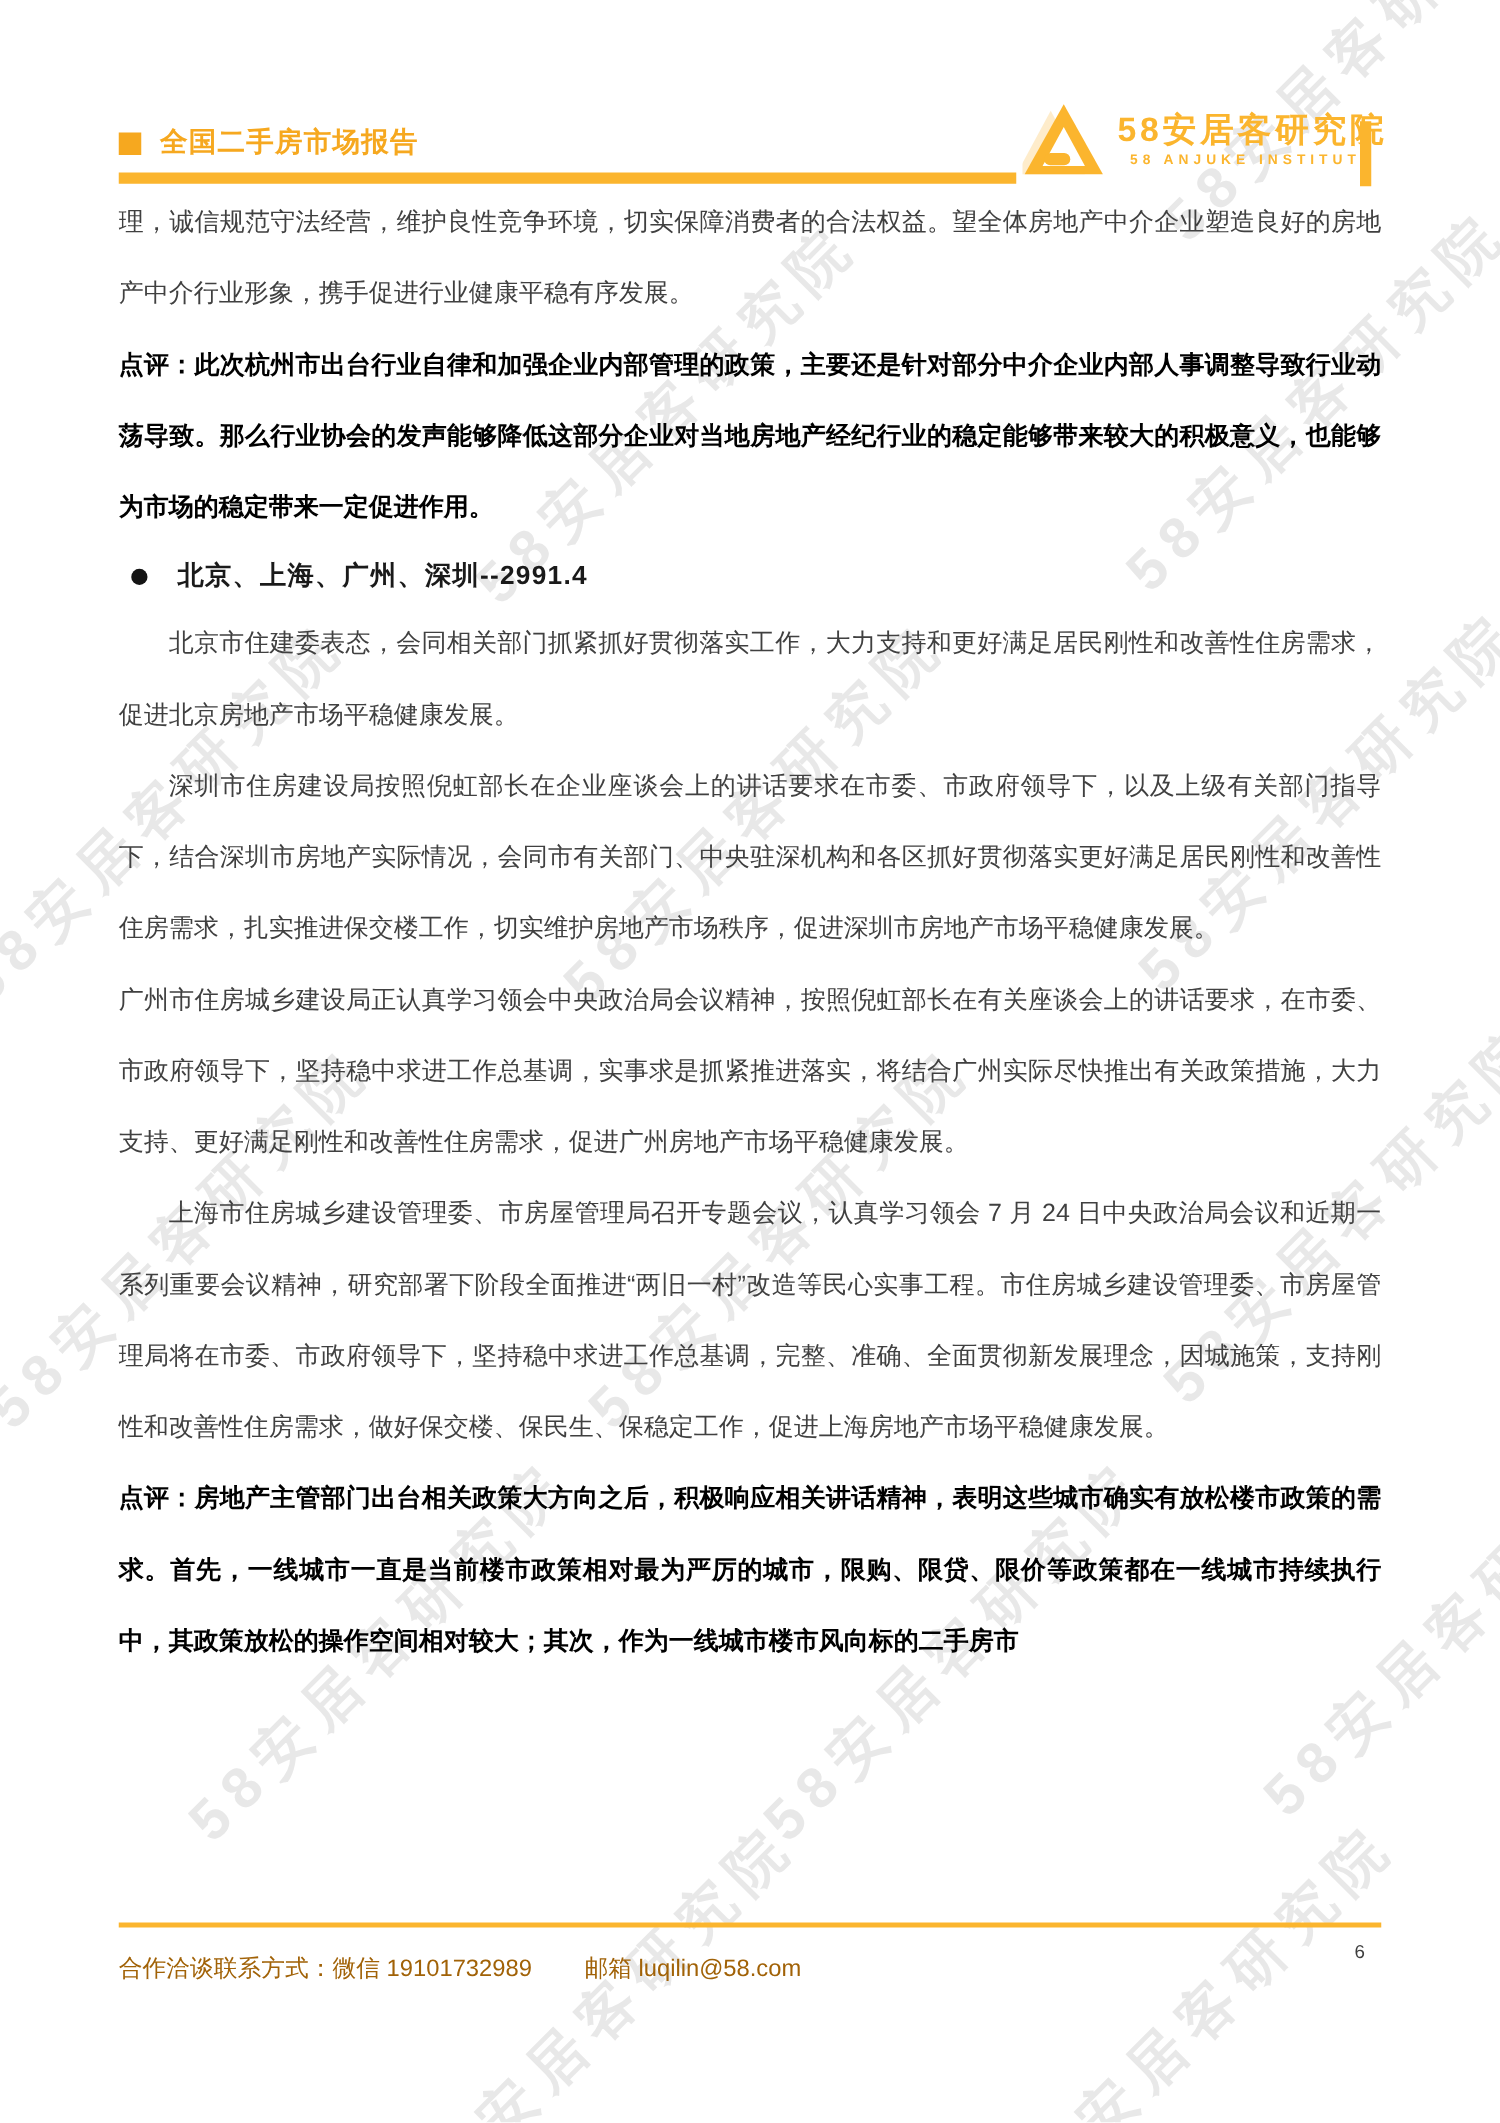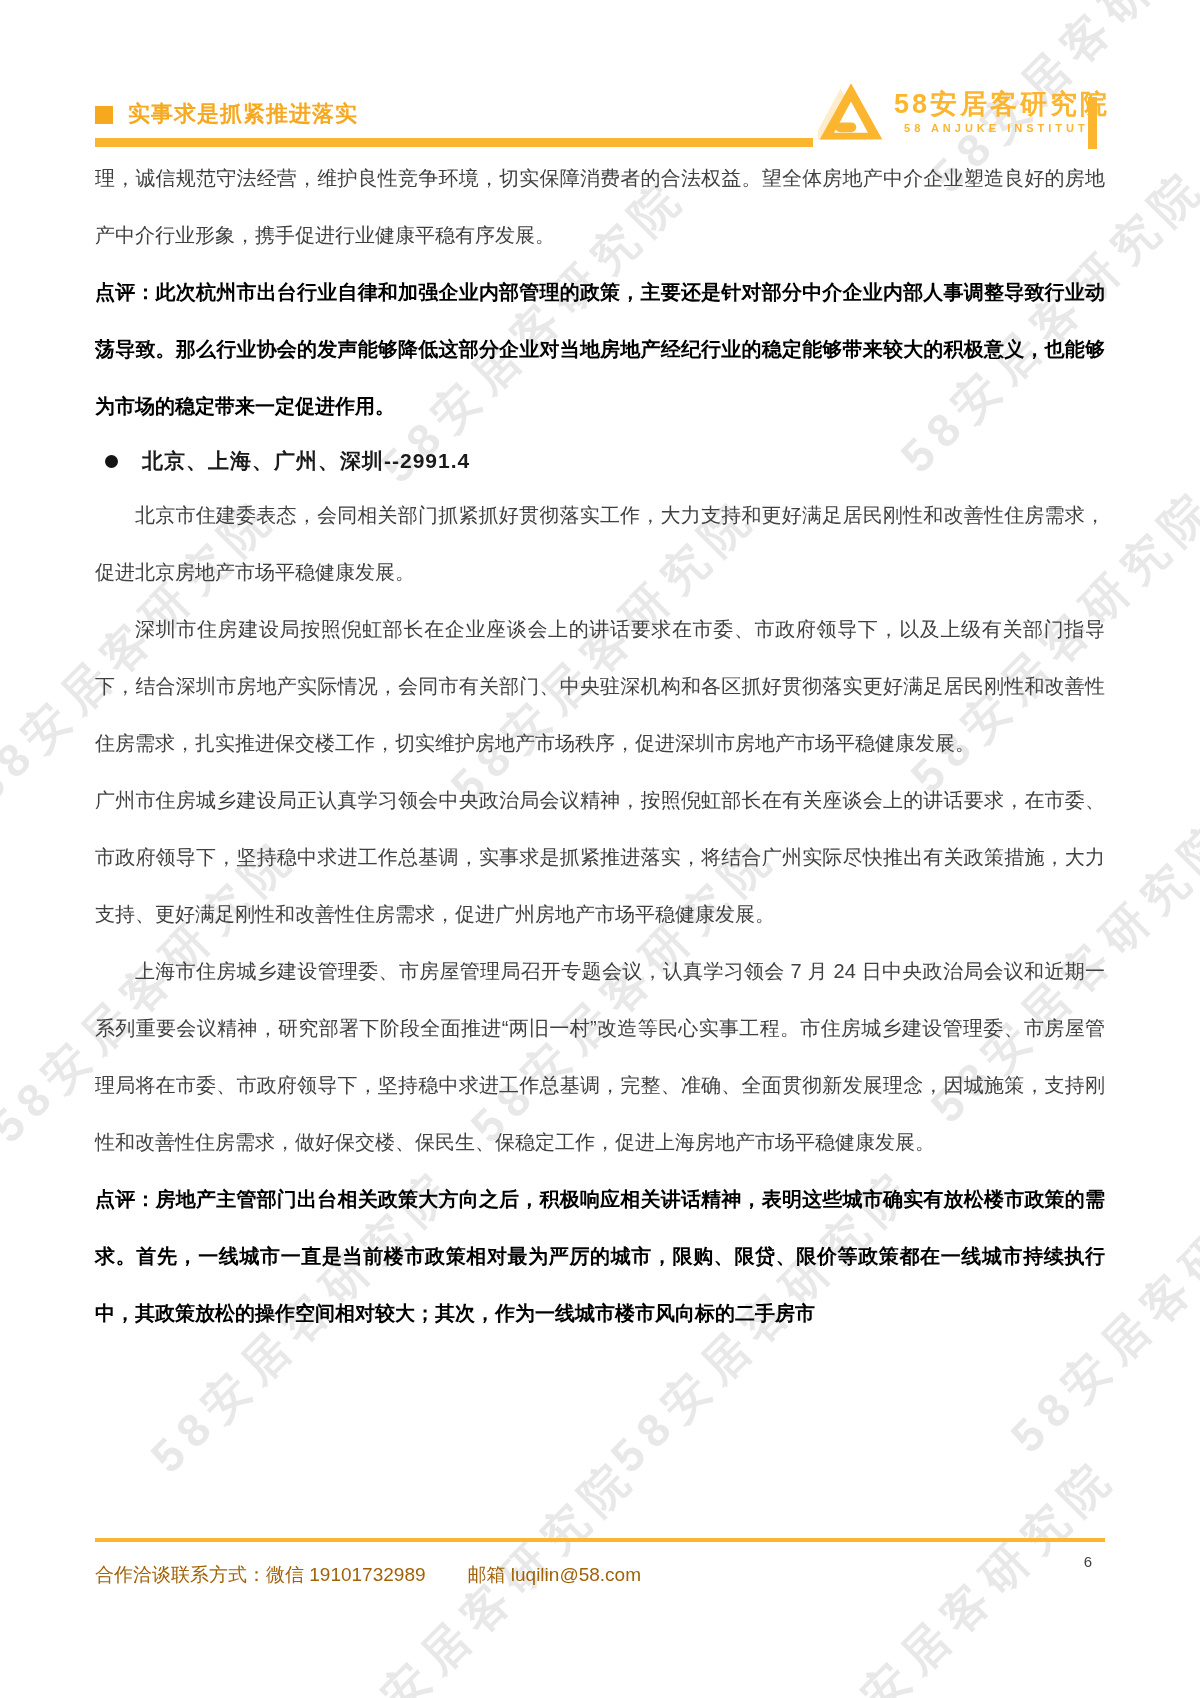--- a/index.html
+++ b/index.html
@@ -59,21 +59,21 @@
     <div class="wm" style="left:420px; top:960px;">58安居客研究院</div>
     <div class="wm" style="left:880px; top:940px;">58安居客研究院</div>
     <div class="wm" style="left:100px; top:1290px;">58安居客研究院</div>
     <div class="wm" style="left:560px; top:1290px;">58安居客研究院</div>
     <div class="wm" style="left:960px; top:1270px;">58安居客研究院</div>
     <div class="wm" style="left:280px; top:1580px;">58安居客研究院</div>
     <div class="wm" style="left:760px; top:1580px;">58安居客研究院</div>
   </div>
 
   <div class="hdr-square"></div>
-  <div class="hdr-title">实事求是抓紧推进落实</div>
+  <div class="hdr-title">全国二手房市场报告</div>
   <div class="hdr-rule"></div>
 
   <div class="logo">
     <div class="logo-icon">
       <svg width="66" height="60" viewBox="0 0 100 92">
         <path d="M44 6 L86 84 L2 84 Z" fill="#FBB52E" opacity="0.25" transform="translate(-10,4)"></path>
         <path d="M50 2 L98 88 L2 88 Z" fill="#FBB52E"></path>
         <path d="M50 30 L76 78 L24 78 Z" fill="#ffffff"></path>
         <rect x="26" y="62" width="32" height="15" rx="7.5" fill="#FBB52E"></rect>
       </svg>

